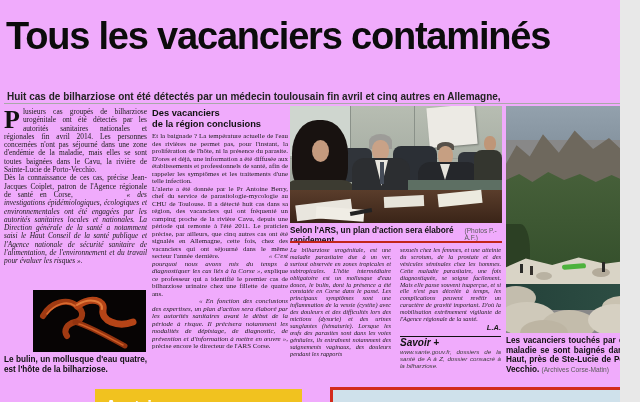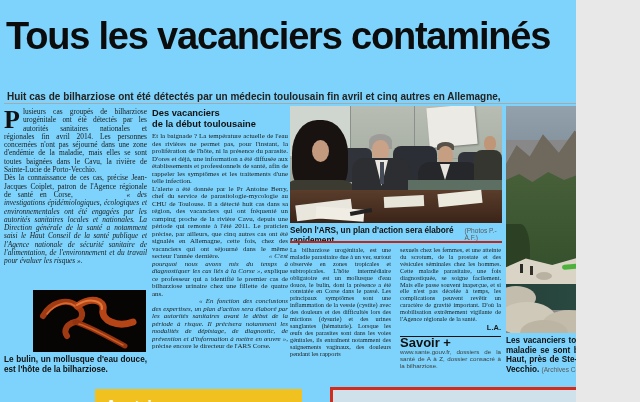--- a/index.html
+++ b/index.html
@@ -1,16 +1,16 @@
 <!DOCTYPE html>
 <html><head>
 <meta charset="utf-8">
 <style>
   html,body{margin:0;padding:0;background:#e8e8e8;}
-  .page{position:relative;width:576px;height:402px;background:#7dd3fc;overflow:hidden;
+  .page{position:relative;width:620px;height:402px;background:#f0abfc;overflow:hidden;
         font-family:"Liberation Serif",serif;color:#1b1b1b;}
   .abs{position:absolute;}
 
   
   .headline{left:6px;top:-6px;width:632px;font-family:"Liberation Sans",sans-serif;
             font-weight:900;font-size:38px;line-height:35px;letter-spacing:-1.2px;color:#0c0c0c;}
   .standfirst{left:7px;top:90px;width:624px;font-family:"Liberation Sans",sans-serif;
               font-weight:bold;font-size:10px;line-height:14.6px;color:#232323;}
   .toprule{left:4px;top:103px;width:632px;height:0;border-top:1px solid #a9a9a9;}
 
@@ -28,25 +28,25 @@
   .cap{font-family:"Liberation Sans",sans-serif;font-weight:bold;font-size:8.2px;
        line-height:9.6px;color:#101010;}
   .j{text-align:justify;}
   .credit{font-family:"Liberation Sans",sans-serif;font-weight:normal;font-size:6.6px;color:#5a5a5a;}
 
   
   .sidebox{left:290px;top:241px;width:212px;height:148px;overflow:hidden;}
   .redrule{height:2px;background:#c2251a;margin-bottom:4px;}
   .boxtitle{font-family:"Liberation Sans",sans-serif;font-weight:bold;font-size:9.4px;
             line-height:10.6px;color:#141414;}
-  .boxcols{display:flex;gap:9px;margin-top:4px;}
+  .boxcols{display:flex;gap:9px;margin-top:4px;font-style:italic;}
   .boxcol{width:101px;font-size:6.3px;line-height:6.9px;text-align:justify;}
   .sig{font-family:"Liberation Sans",sans-serif;font-weight:bold;font-size:7.5px;text-align:right;margin-top:2px;}
   .savoir-rule{border-top:1px solid #111;margin:4px 0 3px 0;}
-  .savoir-label{font-family:"Liberation Sans",sans-serif;font-weight:bold;font-size:13px;color:#111;}
+  .savoir-label{font-family:"Liberation Sans",sans-serif;font-weight:bold;font-size:10px;color:#111;}
   .savoir-text{font-family:"Liberation Sans",sans-serif;font-size:6.2px;line-height:7.2px;color:#3d3d3d;margin-top:1px;}
 
   
   .photo{overflow:hidden;background:#888;}
   .press{left:290px;top:106px;width:212px;height:117px;}
   .river{left:506px;top:106px;width:132px;height:227px;}
   .bulin{left:33px;top:290px;width:113px;height:62px;background:#070404;}
   .photo div{position:absolute;}
 
   .cap1row{left:290px;top:226px;width:212px;display:flex;justify-content:space-between;align-items:baseline;}
@@ -77,21 +77,21 @@
   <div class="abs toprule"></div>
 
   <div class="abs col1">
     <p class="body"><span class="dropcap">P</span><span>lusieurs cas groupés de bilharziose urogénitale ont été détectés par les autorités sanitaires nationales et régionales fin avril 2014. Les personnes concernées n'ont pas séjourné dans une zone d'endémie de la maladie, mais elles se sont toutes baignées dans le Cavu, la rivière de Sainte-Lucie de Porto-Vecchio.</span></p>
     <p class="body"><span>Dès la connaissance de ces cas, précise Jean-Jacques Coiplet, patron de l'Agence régionale de santé en Corse, </span><span class="it">« des investigations épidémiologiques, écologiques et environnementales ont été engagées par les autorités sanitaires locales et nationales. La Direction générale de la santé a notamment saisi le Haut Conseil de la santé publique et l'Agence nationale de sécurité sanitaire de l'alimentation, de l'environnement et du travail pour évaluer les risques ».</span></p>
   </div>
 
   <div class="abs col2">
     <h2 class="colhead">
       <span>Des vacanciers</span><br>
-      <span>de la début toulousaine</span>
+      <span>de la région conclusions</span>
     </h2>
     <p class="body"><span>Et la baignade ? La température actuelle de l'eau des rivières ne permet pas, pour l'instant, la prolifération de l'hôte, ni la présence du parasite. D'ores et déjà, une information a été diffusée aux établissements et professionnels de santé, afin de rappeler les symptômes et les traitements d'une telle infection.</span></p>
     <p class="body"><span>L'alerte a été donnée par le Pr Antoine Berry, chef du service de parasitologie-mycologie au CHU de Toulouse. Il a détecté huit cas dans sa région, des vacanciers qui ont fréquenté un camping proche de la rivière Cavu, depuis une période qui remonte à l'été 2011. Le praticien précise, par ailleurs, que cinq autres cas ont été signalés en Allemagne, cette fois, chez des vacanciers qui ont séjourné dans le même secteur l'année dernière. </span><span class="it">« C'est pourquoi nous avons mis du temps à diagnostiquer les cas liés à la Corse », </span><span>explique ce professeur qui a identifié le premier cas de bilharziose urinaire chez une fillette de quatre ans.</span></p>
     <p class="body"><span class="it">« En fonction des conclusions des expertises, un plan d'action sera élaboré par les autorités sanitaires avant le début de la période à risque. Il précisera notamment les modalités de dépistage, de diagnostic, de prévention et d'information à mettre en œuvre », </span><span>précise encore le directeur de l'ARS Corse.</span></p>
   </div>
 
   <div class="abs photo press">
     <div style="left:0;top:0;width:212px;height:117px;background:linear-gradient(180deg,#b7bdb2 0%,#a3aaa0 60%,#8f9790 100%);"></div>
     <div style="left:0;top:0;width:60px;height:50px;background:#cfd6cf;border-right:1px solid #8a9189;"></div>
     <div style="left:124px;top:0;width:1px;height:84px;background:#8a9189;"></div>
@@ -172,21 +172,21 @@
       <rect x="0" y="0" width="113" height="62" fill="#070404"></rect>
       <path d="M10 26 C 18 12, 34 8, 44 16 C 52 22, 50 30, 42 32 C 34 34, 30 40, 34 46" stroke="#a03a12" stroke-width="6" fill="none" stroke-linecap="round"></path>
       <path d="M44 16 C 58 6, 72 10, 70 20 C 68 30, 84 38, 100 32" stroke="#b54417" stroke-width="7" fill="none" stroke-linecap="round"></path>
       <path d="M42 32 C 56 36, 74 46, 92 56" stroke="#93330f" stroke-width="5" fill="none" stroke-linecap="round"></path>
       <path d="M44 15 C 57 7, 70 11, 69 19" stroke="#e07a3a" stroke-width="2" fill="none" stroke-linecap="round"></path>
       <path d="M14 24 C 22 14, 34 10, 42 16" stroke="#d96a2f" stroke-width="1.6" fill="none" stroke-linecap="round"></path>
       <path d="M46 34 C 60 38, 76 48, 90 55" stroke="#cf5d26" stroke-width="1.6" fill="none" stroke-linecap="round"></path>
     </svg>
   </div>
 
-  <div class="abs bulincap cap j">Le bulin, un mollusque d'eau douce, est l'hôte de la bilharziose.</div>
+  <div class="abs bulincap cap j">Le bulin, un mollusque d'eau quatre, est l'hôte de la bilharziose.</div>
 
   <div class="abs yellowbar">
     <span>Au tri</span>
   </div>
 
   <div class="abs promobox">
     <span>▬▬ ▬▬▬ ▬▬</span>
   </div>
 
 </div>

